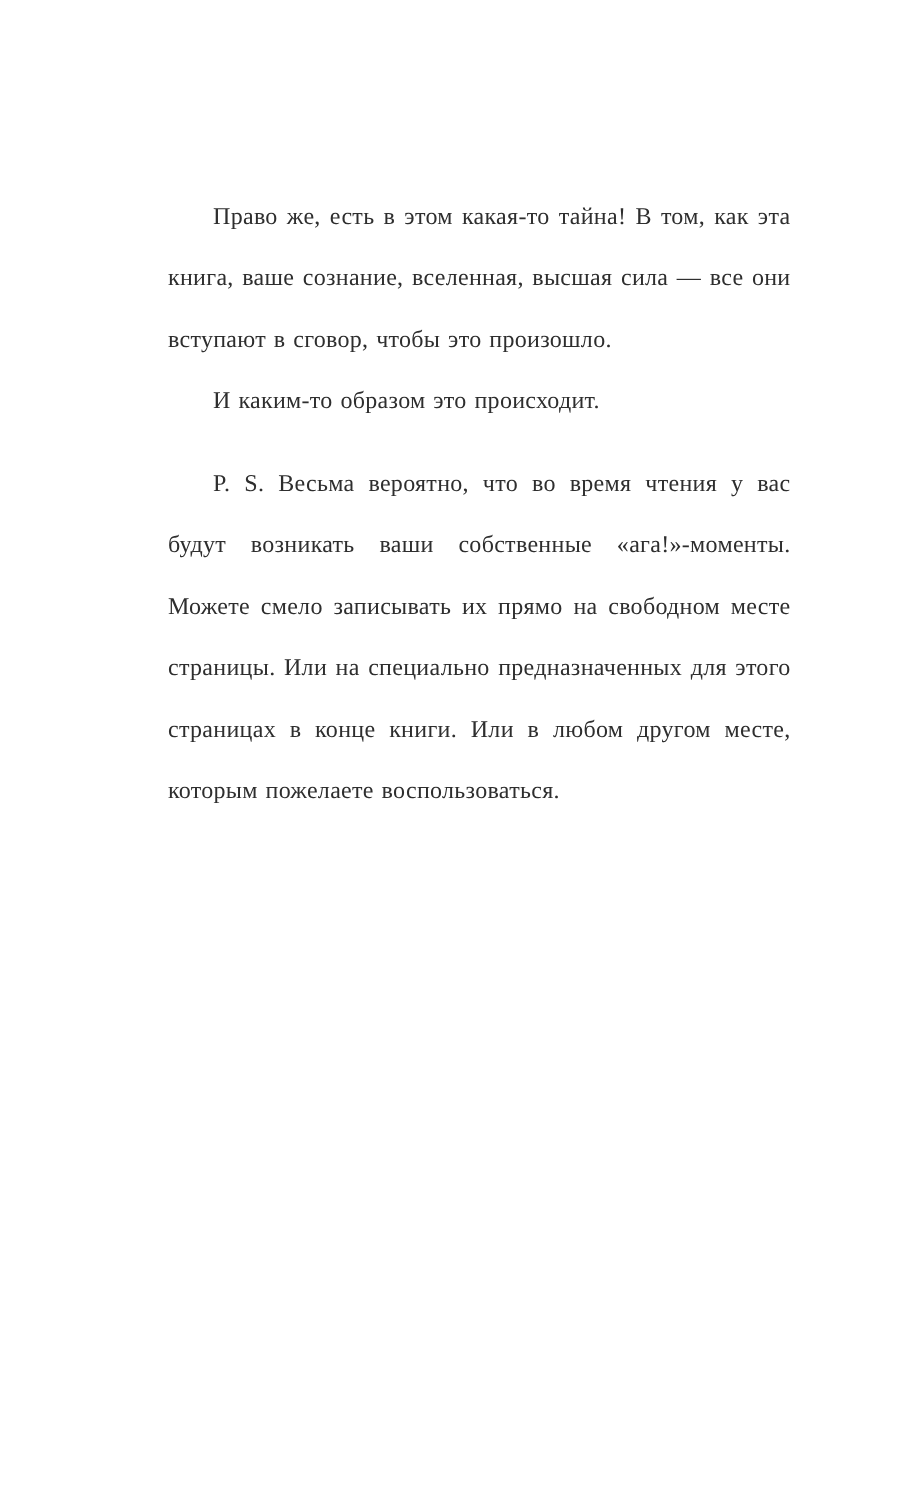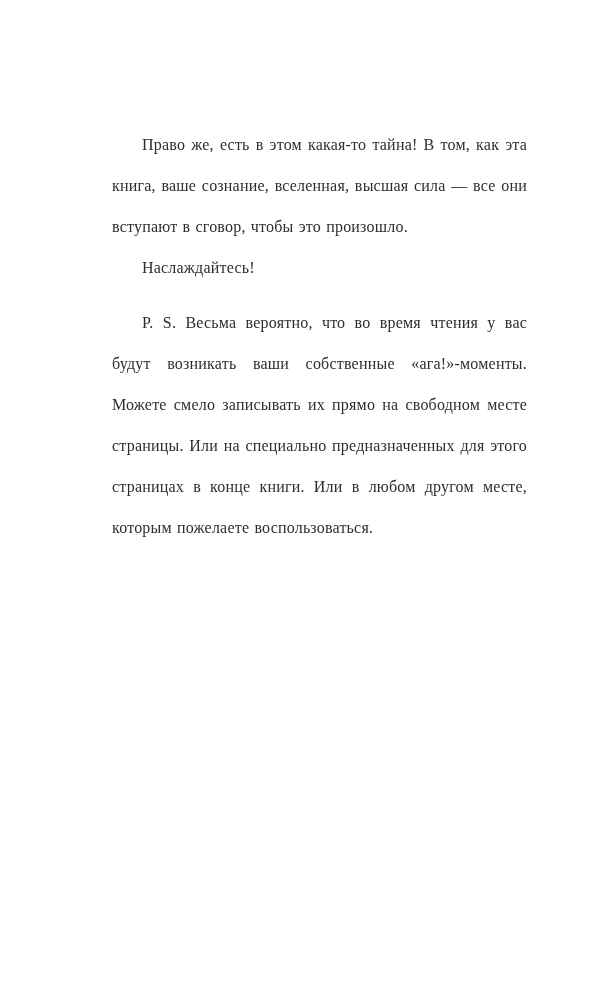--- a/index.html
+++ b/index.html
@@ -35,16 +35,16 @@
   .para.gap-before {
     margin-top: 14px;
   }
 </style>
 </head>
 <body>
 
 <div class="page" style="background: rgb(255, 255, 255); color: rgb(46, 46, 46);">
   <div class="text-block">
     <p class="para">Право же, есть в этом какая-то тайна! В том, как эта книга, ваше сознание, все­ленная, высшая сила — все они вступают в сговор, чтобы это произошло.</p>
-    <p class="para">Наслаждайтесь!</p>
+    <p class="para">И каким-то образом это происходит.</p>
     <p class="para gap-before">P. S. Весьма вероятно, что во время чтения у вас будут возникать ваши соб­ственные «ага!»-моменты. Можете смело записывать их прямо на свободном месте страницы. Или на специально предназна­ченных для этого страницах в конце книги. Или в любом другом месте, которым поже­лаете воспользоваться.</p>
   </div>
 </div>
 
 </body></html>

